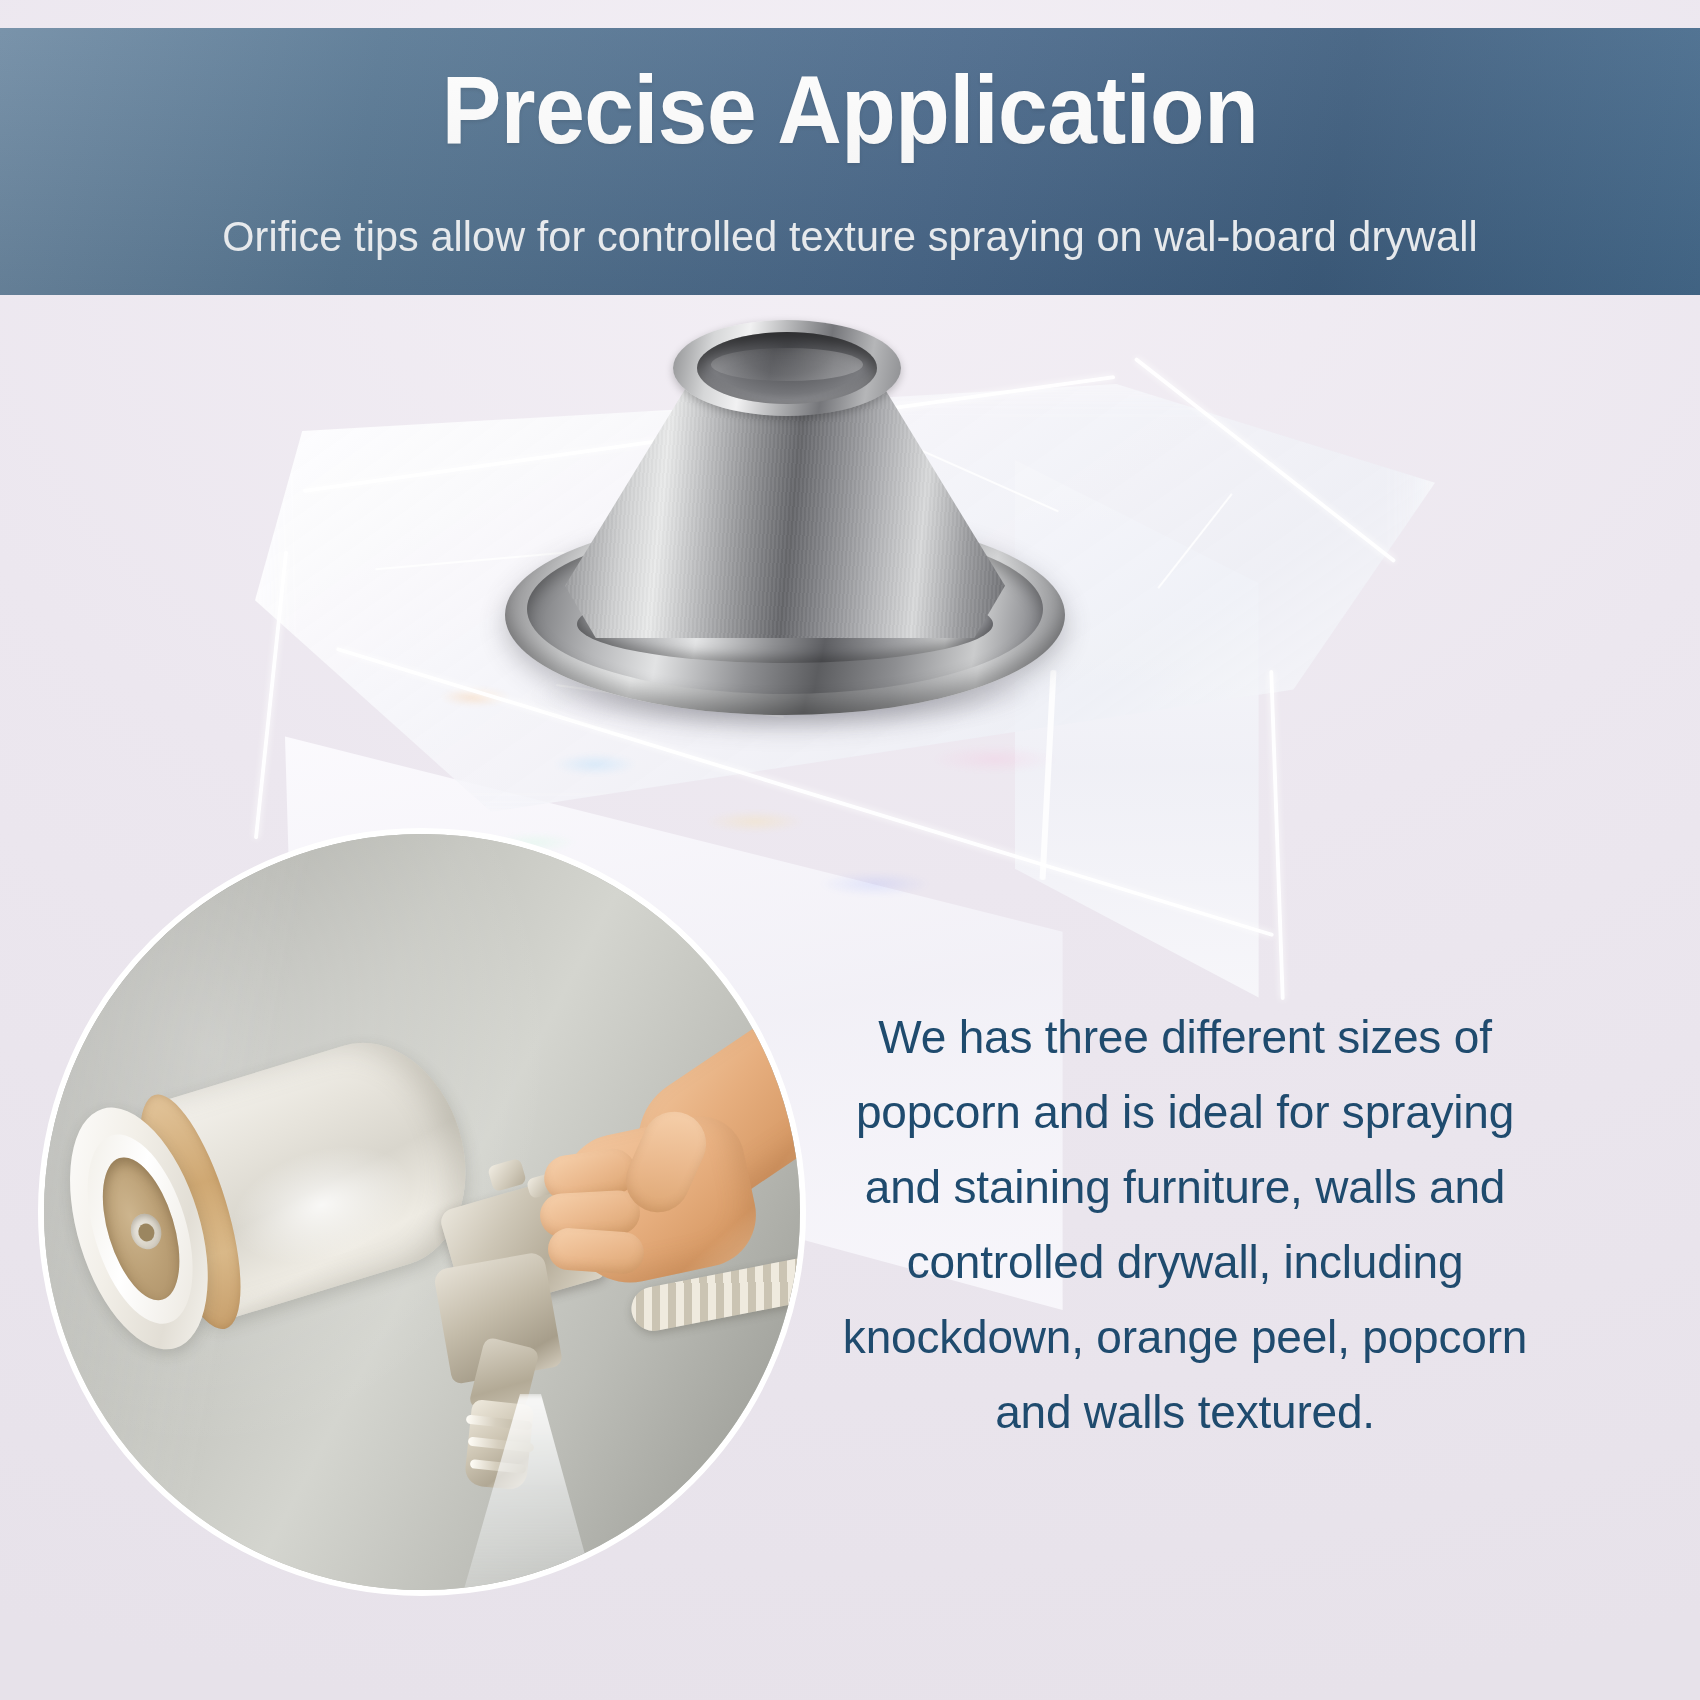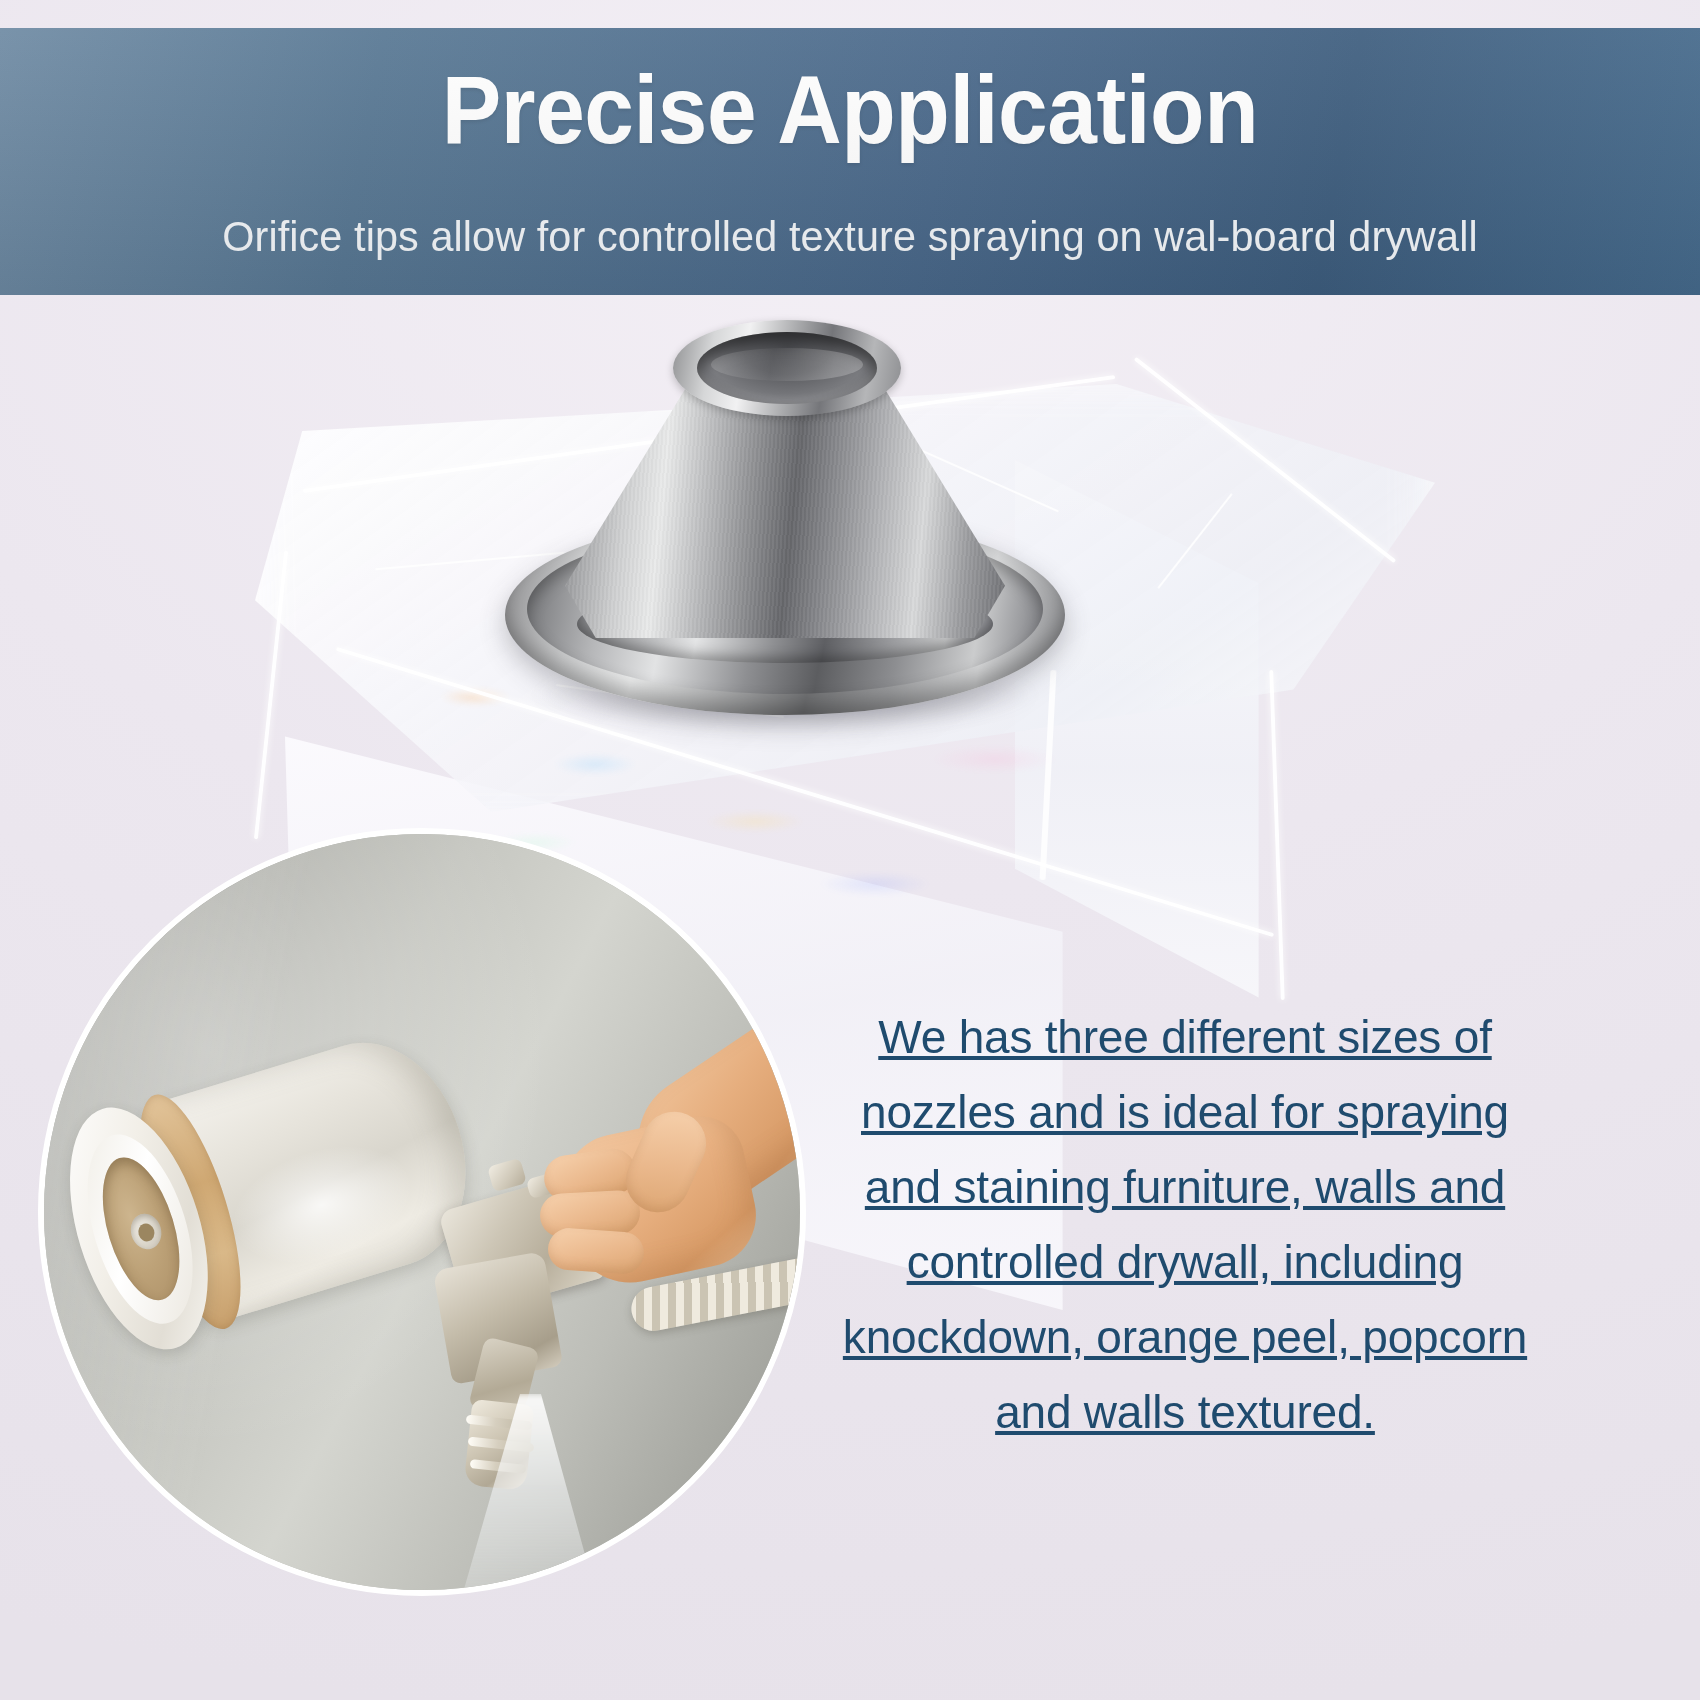--- a/index.html
+++ b/index.html
@@ -424,21 +424,20 @@
     position: absolute;
     left: 820px;
     top: 1000px;
     width: 730px;
     text-align: center;
     color: #1f4b6e;
     font-size: 46px;
     line-height: 1.63;
     font-weight: 400;
     letter-spacing: -0.2px;
-    text-decoration: underline;
   }
   .copy p { margin: 0; }
 </style>
 </head>
 <body>
 
 <div class="page">
 
   <div class="bg-wash"></div>
 
@@ -507,20 +506,20 @@
     <div class="spray"></div>
   </div>
 
   <div class="banner">
     <div class="banner-title">Precise Application</div>
     <div class="banner-sub">Orifice tips allow for controlled texture spraying on wal-board drywall</div>
   </div>
 
   <div class="copy">
     <p>We has three different sizes of</p>
-    <p>nozzles and is ideal for spraying</p>
+    <p>popcorn and is ideal for spraying</p>
     <p>and staining furniture, walls and</p>
     <p>controlled drywall, including</p>
     <p>knockdown, orange peel, popcorn</p>
     <p>and walls textured.</p>
   </div>
 
 </div>
 
 </body></html>

